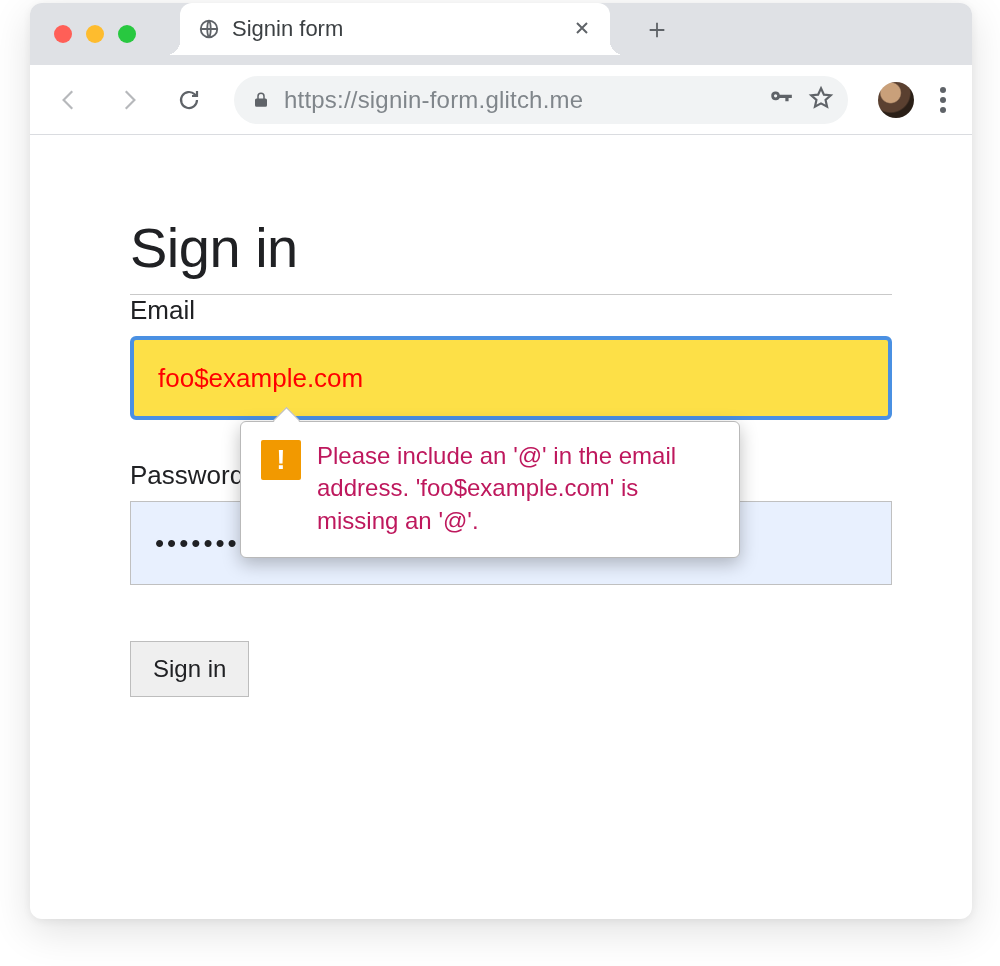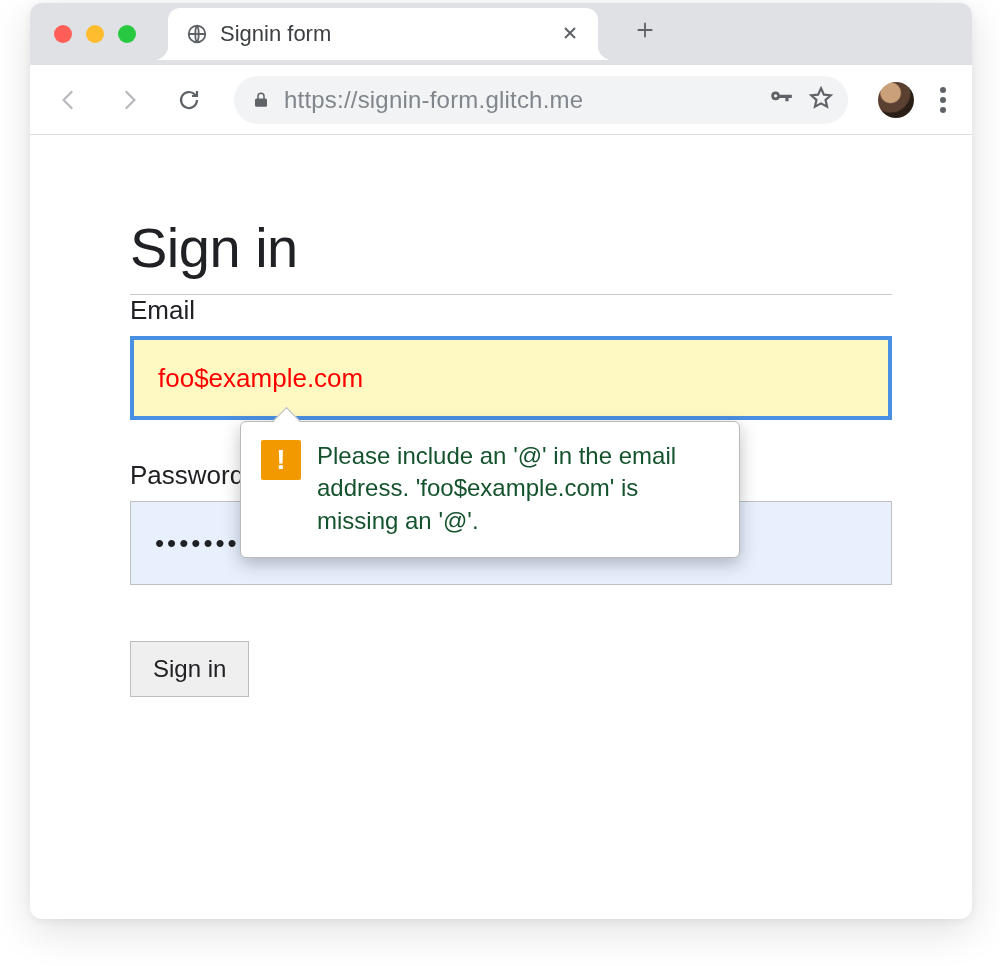--- a/index.html
+++ b/index.html
@@ -19,22 +19,22 @@
     border-radius: 12px;
     box-shadow: 0 12px 40px rgba(0,0,0,0.12), 0 2px 8px rgba(0,0,0,0.06);
     overflow: visible;
   }
   
   .tabstrip {
     height: 62px;
     background: #dfe1e5;
     border-radius: 12px 12px 0 0;
     display: flex;
-    align-items: center;
-    padding-left: 8px;
+    align-items: flex-start;
+    padding-left: 20px;
     position: relative;
   }
   .traffic-lights {
     position: absolute;
     top: 22px; left: 24px;
     display: flex;
     gap: 14px;
   }
   .tl { width: 18px; height: 18px; border-radius: 50%; }
   .tl.red { background: #ff5f57; }
@@ -120,25 +120,25 @@
     border-bottom: 1px solid #c9c9c9;
     padding-bottom: 14px;
     letter-spacing: -0.5px;
   }
   .field { position: relative; }
   .field-label { font-size: 26px; color:#202124; display:block; margin-bottom: 10px; }
   .text-input {
     width:100%;
     height: 84px;
     border: 4px solid #4a90e2;
-    border-radius: 0;
+    border-radius: 6px;
     font-size: 26px;
     padding: 0 24px;
     color: #f90707;
-    background:#fef9c3;
+    background:#fde047;
     outline: none;
   }
   .text-input.invalid { color:#ff0000; }
   .password-input {
     width:100%;
     height: 84px;
     border: 1px solid #c0c0c0;
     background:#e8f0fe;
     font-size: 26px;
     padding: 0 24px;
@@ -181,21 +181,21 @@
     transform: rotate(45deg);
   }
   .tooltip .warn {
     width:40px; height:40px; flex:none;
     background:#f29900;
     color:#fff;
     display:flex; align-items:center; justify-content:center;
     font-weight:700; font-size:28px;
     border-radius:2px;
   }
-  .tooltip .msg { font-size:24px; color:#14532d; line-height:1.35; }
+  .tooltip .msg { font-size:24px; color:#be185d; line-height:1.35; }
 </style>
 </head>
 <body>
 
 <div class="window">
 
   <div class="tabstrip">
     <div class="traffic-lights">
       <div class="tl red"></div>
       <div class="tl yellow"></div>

